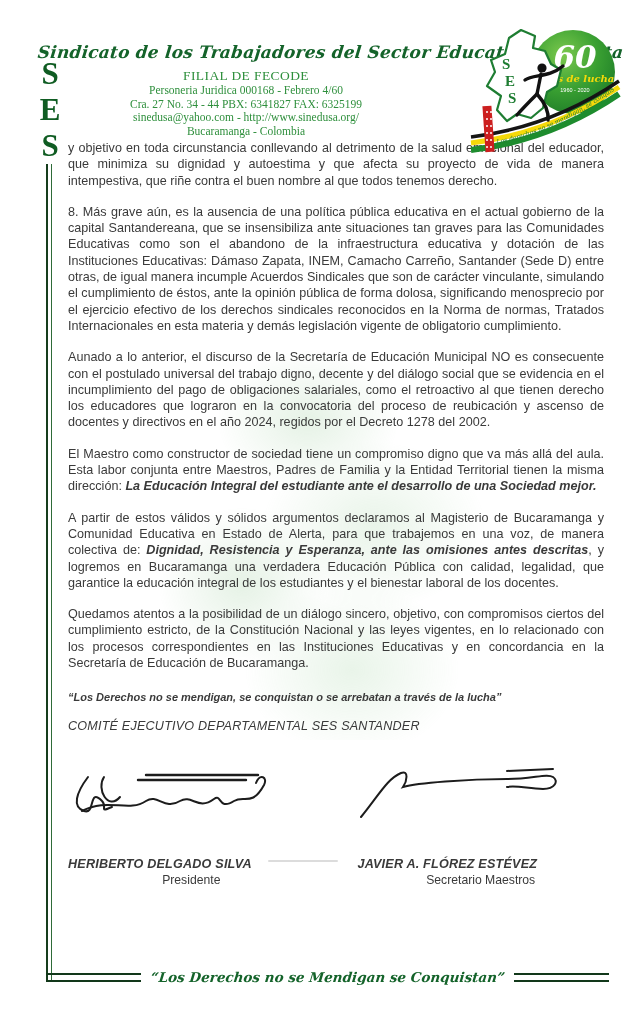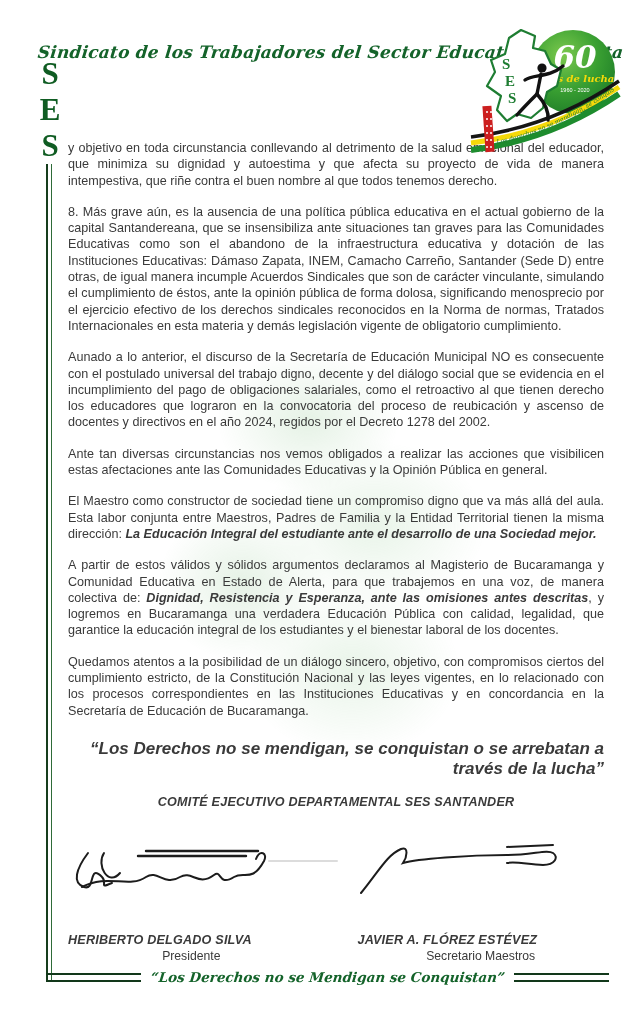--- a/index.html
+++ b/index.html
@@ -69,26 +69,26 @@
   }
   .para{
     margin:0 0 15px 0;
     font-size:12.6px;line-height:16.3px;
     text-align:justify;
   }
   .para span.b{font-weight:bold;}
   .para span.i{font-style:italic;}
   .para span.u{}
   .quote-line{
-    margin:20px 0 0 0;text-align:right;
-    font-size:17px;font-weight:bold;font-style:italic;
+    margin:20px 0 0 0;text-align:left;
+    font-size:11px;font-weight:bold;font-style:italic;
   }
   .committee-line{
-    margin:16px 0 0 0;text-align:center;
-    font-size:12.6px;font-weight:bold;font-style:italic;letter-spacing:.2px;
+    margin:16px 0 0 0;text-align:left;
+    font-size:12.6px;font-weight:normal;font-style:italic;letter-spacing:.2px;
   }
   
   .sig-row{display:flex;margin-top:34px;}
   .sig-block{width:46%;}
   .sig-block.right{margin-left:8%;}
   .sig-scribble{height:52px;margin-bottom:-6px;}
   .sig-name{font-size:12.6px;font-weight:bold;font-style:italic;letter-spacing:.2px;margin-top:40px;}
   .sig-role{font-size:12.2px;margin-top:2px;text-align:center;}
   .stray{position:absolute;left:268px;top:860px;width:70px;height:2px;background:#9a9a9a;opacity:.35;border-radius:2px;z-index:1;}
 </style>
@@ -98,20 +98,27 @@
 <div class="page">
 
   <div class="org-title">Sindicato de los Trabajadores del Sector Educativo de Santander</div>
 
   <div class="ses-col">
     <span>S</span>
     <span>E</span>
     <span>S</span>
   </div>
 
+  <div class="head-block">
+    <div class="filial">FILIAL DE FECODE</div>
+    <div class="line">Personeria Juridica 000168 - Febrero 4/60</div>
+    <div class="line">Cra. 27 No. 34 - 44 PBX: 6341827 FAX: 6325199</div>
+    <div class="line">sinedusa@yahoo.com - http://www.sinedusa.org/</div>
+    <div class="line">Bucaramanga - Colombia</div>
+  </div>
 
   <div class="logo">
     <svg viewBox="0 0 152 130" width="152" height="130">
       <defs>
         <radialGradient id="circGrad" cx="38%" cy="30%" r="75%">
           <stop offset="0%" stop-color="#7cc94e"></stop>
           <stop offset="55%" stop-color="#3aa032"></stop>
           <stop offset="100%" stop-color="#1e7d28"></stop>
         </radialGradient>
         <path id="ribbonCurve" d="M28,120 C60,114 100,98 146,66"></path>
@@ -171,21 +178,20 @@
 
   <div class="left-rule"></div>
   <div class="watermark"></div>
   <div class="stray"></div>
 
   <div class="content">
     <div id="paragraphs">
         <p class="para"><span>y objetivo en toda circunstancia conllevando al detrimento de la salud emocional del educador, que minimiza su dignidad y autoestima  y  que afecta su proyecto de vida de manera intempestiva, que riñe contra el buen nombre al que todos tenemos derecho.</span></p>
         <p class="para"><span>8. Más grave aún, es la ausencia de una política pública educativa en el actual gobierno de la capital Santandereana, que se insensibiliza ante situaciones tan graves para las Comunidades Educativas como son el abandono de la infraestructura educativa y dotación de las Instituciones Educativas: Dámaso Zapata, INEM, Camacho Carreño, Santander (Sede D) entre otras, de igual manera incumple Acuerdos Sindicales que son de carácter vinculante, simulando el cumplimiento de éstos, ante la opinión pública de forma dolosa, significando menosprecio por el ejercicio efectivo de los derechos sindicales reconocidos en la Norma de normas, Tratados Internacionales en esta materia y demás legislación vigente de obligatorio cumplimiento.</span></p>
         <p class="para"><span>Aunado a lo anterior, el discurso de la Secretaría de Educación Municipal NO es consecuente con el postulado universal del trabajo digno, decente y del diálogo social que se evidencia en el incumplimiento del pago de obligaciones salariales, como el retroactivo al que tienen derecho los educadores que lograron en la convocatoria del proceso de reubicación y ascenso de docentes y directivos en el año 2024, regidos por el Decreto 1278 del 2002.</span></p>
-        <p class="para"><span>Ante tan diversas circunstancias nos vemos obligados a realizar las acciones que visibilicen estas afectaciones ante las Comunidades Educativas y la Opinión Pública en general.</span></p>
         <p class="para"><span>El Maestro como constructor de sociedad tiene un compromiso digno que va más allá del aula. Esta labor conjunta entre Maestros, Padres de Familia y la Entidad Territorial tienen la misma dirección: </span><span class="b i">La Educación Integral del estudiante ante el desarrollo de una Sociedad mejor.</span></p>
         <p class="para"><span>A partir de estos válidos y sólidos argumentos declaramos al Magisterio de Bucaramanga y Comunidad Educativa en Estado de Alerta, para que trabajemos en una voz, de manera colectiva de: </span><span class="b i u">Dignidad, Resistencia y Esperanza, ante las omisiones antes descritas</span><span>, y logremos en Bucaramanga una verdadera Educación Pública con calidad, legalidad, que garantice la educación integral de los estudiantes y el bienestar laboral de los docentes.</span></p>
         <p class="para"><span>Quedamos atentos a la posibilidad de un diálogo sincero, objetivo, con compromisos ciertos del cumplimiento estricto, de la Constitución Nacional y las leyes vigentes, en lo relacionado con los procesos correspondientes en las Instituciones Educativas y en concordancia en la Secretaría de Educación de Bucaramanga.</span></p>
       </div>
 
     <div class="quote-line">“Los Derechos no se mendigan, se conquistan o se arrebatan a través de la lucha”</div>
     <div class="committee-line">COMITÉ EJECUTIVO DEPARTAMENTAL SES SANTANDER</div>
 
     <div class="sig-row">
       <div class="sig-block">

